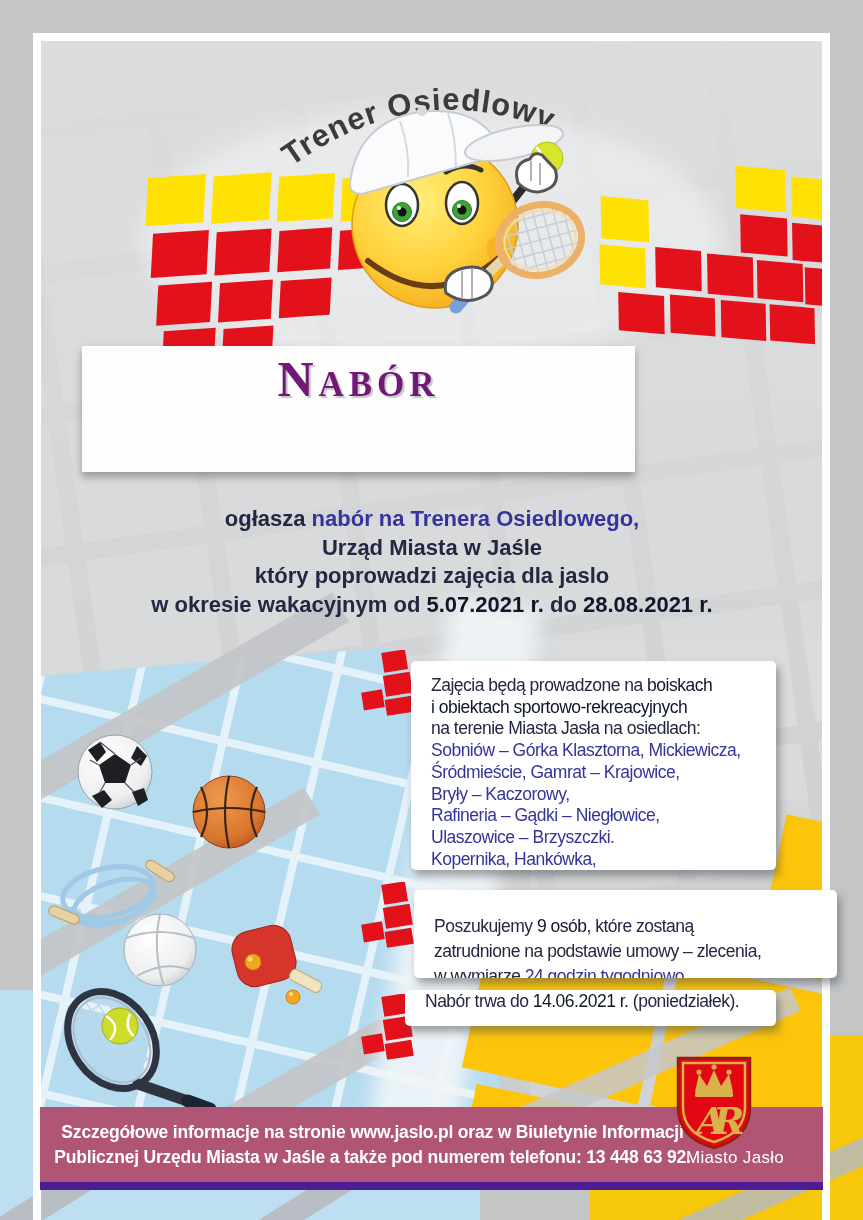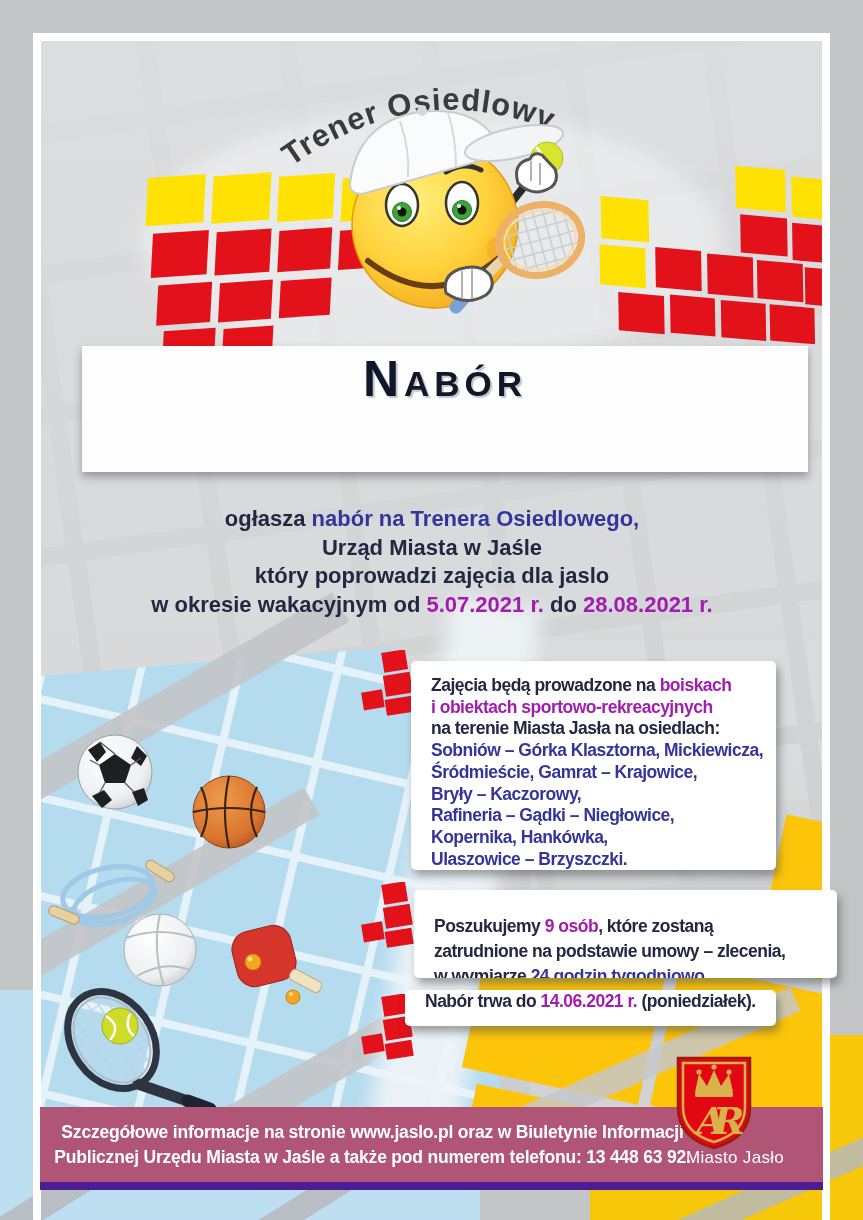--- a/index.html
+++ b/index.html
@@ -5,33 +5,33 @@
   html,body{margin:0;padding:0;background:#9aa0a4;}
   .poster{position:relative;width:863px;height:1220px;overflow:hidden;
           font-family:"Liberation Sans",sans-serif;background:#c5c7c9;}
   svg{display:block}
   .bg{position:absolute;left:0;top:0}
   .mascot{position:absolute;left:250px;top:55px}
   .sports{position:absolute;left:40px;top:680px}
   .bullet{position:absolute;left:358px;width:64px;height:66px}
   #bullet1{top:650px}#bullet2{top:882px}#bullet3{top:994px}
 
-  .title-band{position:absolute;left:82px;top:346px;width:726px;height:126px;background:#fdfdfd;
-    box-shadow:0 5px 8px rgba(70,74,78,.45);text-align:center;color:#0f172a;font-weight:bold;
-    font-variant:small-caps;letter-spacing:5px;}
+  .title-band{position:absolute;left:82px;top:346px;width:553px;height:126px;background:#fdfdfd;
+    box-shadow:0 5px 8px rgba(70,74,78,.45);text-align:center;color:#701a75;font-weight:bold;
+    font-variant:small-caps;letter-spacing:5px;font-family:Liberation Serif, serif;}
   .title-band .l1{font-size:50px;line-height:58px;margin-top:4px;text-shadow:2px 2px 1px rgba(0,0,0,.22)}
   .title-band .l2{font-size:50px;line-height:54px;text-shadow:2px 2px 1px rgba(0,0,0,.22)}
 
   .intro{position:absolute;left:60px;top:505px;width:744px;text-align:center;
     font-weight:bold;font-size:22px;line-height:28.5px;}
   .intro p{margin:0;white-space:nowrap}
-  .navy{color:#232741}.blue{color:#34349b}.red{color:#a21caf}
+  .navy{color:#232741}.blue{color:#34349b}.red{color:#0f172a}
 
   .infobox{position:absolute;box-sizing:border-box;background:#ffffff;border-radius:5px;
-    box-shadow:3px 6px 9px rgba(72,76,80,.5);font-weight:bold;color:#232741;
+    box-shadow:3px 6px 9px rgba(72,76,80,.5);font-weight:normal;color:#232741;
     font-size:17.5px;letter-spacing:-0.5px;white-space:nowrap;overflow:hidden;}
   .infobox p{margin:0}
   #box1{left:411px;top:661px;width:365px;height:209px;padding:14px 0 0 20px;line-height:21.7px}
   #box2{left:414px;top:890px;width:423px;height:88px;padding:24px 0 0 20px;line-height:25px}
   #box3{left:405px;top:990px;width:371px;height:36px;padding:0 0 0 20px;line-height:22px}
 
   .footer-bar{position:absolute;left:40px;top:1107px;width:783px;height:75px;box-sizing:content-box;
     background:#b15576;border-bottom:8px solid #4c1d95;color:#fff;font-weight:bold;
     font-size:17.5px;letter-spacing:-0.2px;text-align:center;}
   .footer-bar .lines{padding:13px 132px 0 14px;line-height:25px}
@@ -355,22 +355,22 @@
   </svg>
 
   <div id="box1" class="infobox">
     <p><span class="navy">Zajęcia będą prowadzone na </span><span class="red">boiskach</span></p>
     <p class="red">i obiektach sportowo-rekreacyjnych</p>
     <p class="navy">na terenie Miasta Jasła na osiedlach:</p>
     <p class="blue">Sobniów – Górka Klasztorna, Mickiewicza,</p>
     <p class="blue">Śródmieście, Gamrat – Krajowice,</p>
     <p class="blue">Bryły – Kaczorowy,</p>
     <p class="blue">Rafineria – Gądki – Niegłowice,</p>
+    <p class="blue">Ulaszowice – Brzyszczki.</p>
     <p class="blue">Kopernika, Hankówka,</p>
-    <p class="blue">Ulaszowice – Brzyszczki.</p>
   </div>
 
   <div id="box2" class="infobox">
     <p><span class="navy">Poszukujemy </span><span class="red">9 osób</span><span class="navy">, które zostaną</span></p>
     <p class="navy">zatrudnione na podstawie umowy – zlecenia,</p>
     <p><span class="navy">w wymiarze </span><span class="blue">24 godzin tygodniowo.</span></p>
   </div>
 
   <div id="box3" class="infobox">
     <p><span class="navy">Nabór trwa do </span><span class="red">14.06.2021 r.</span><span class="navy"> (poniedziałek).</span></p>

